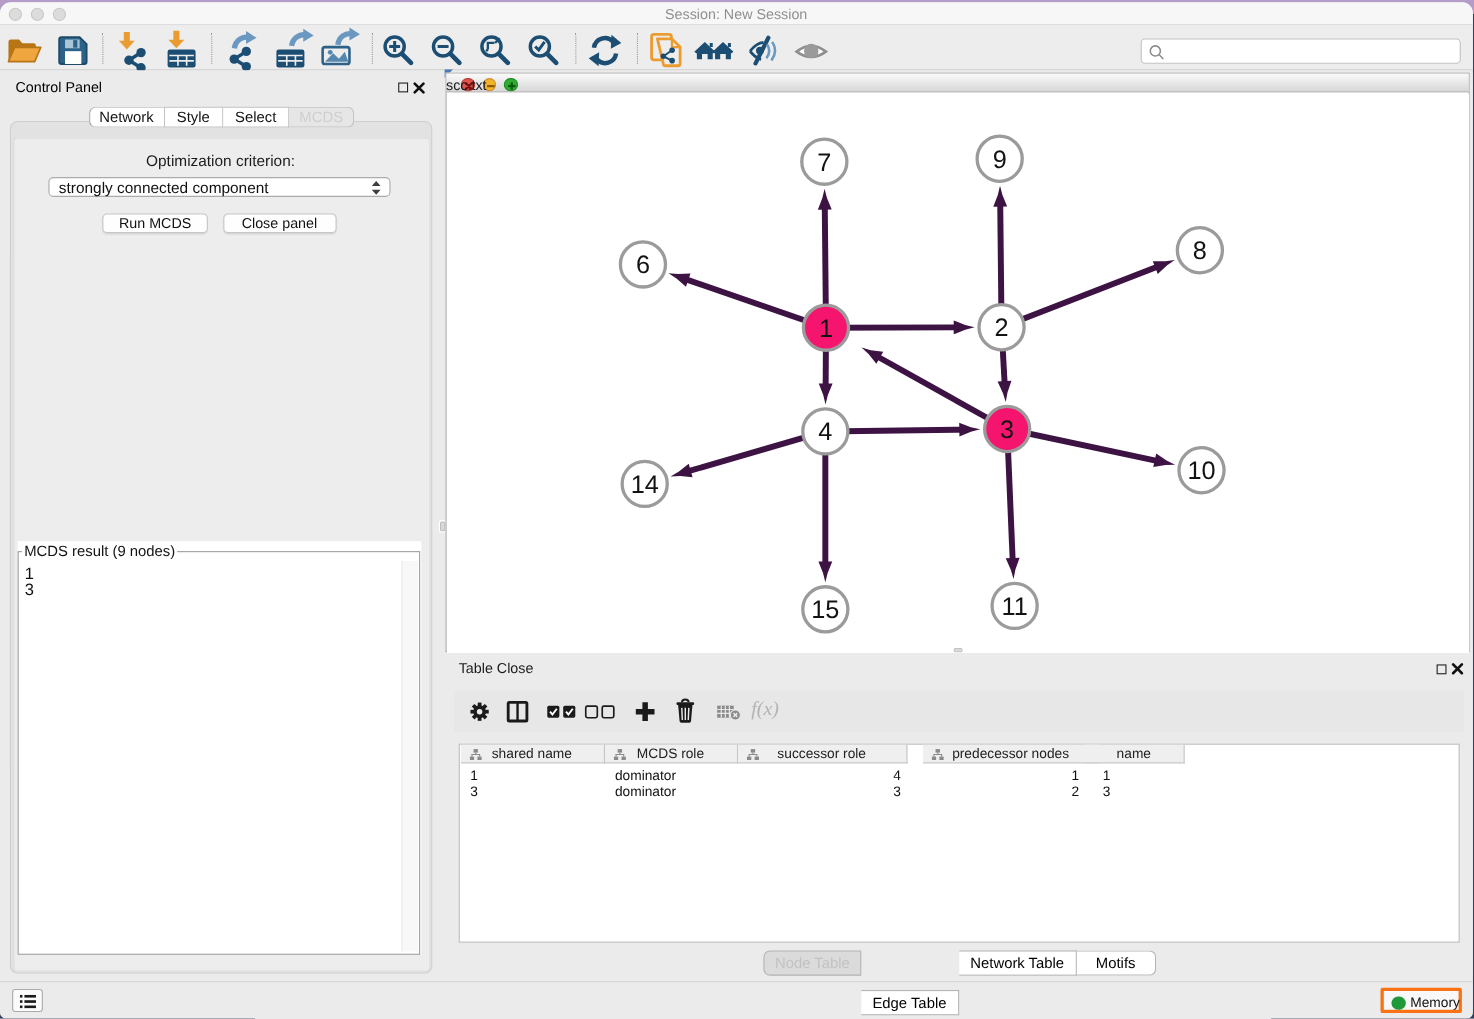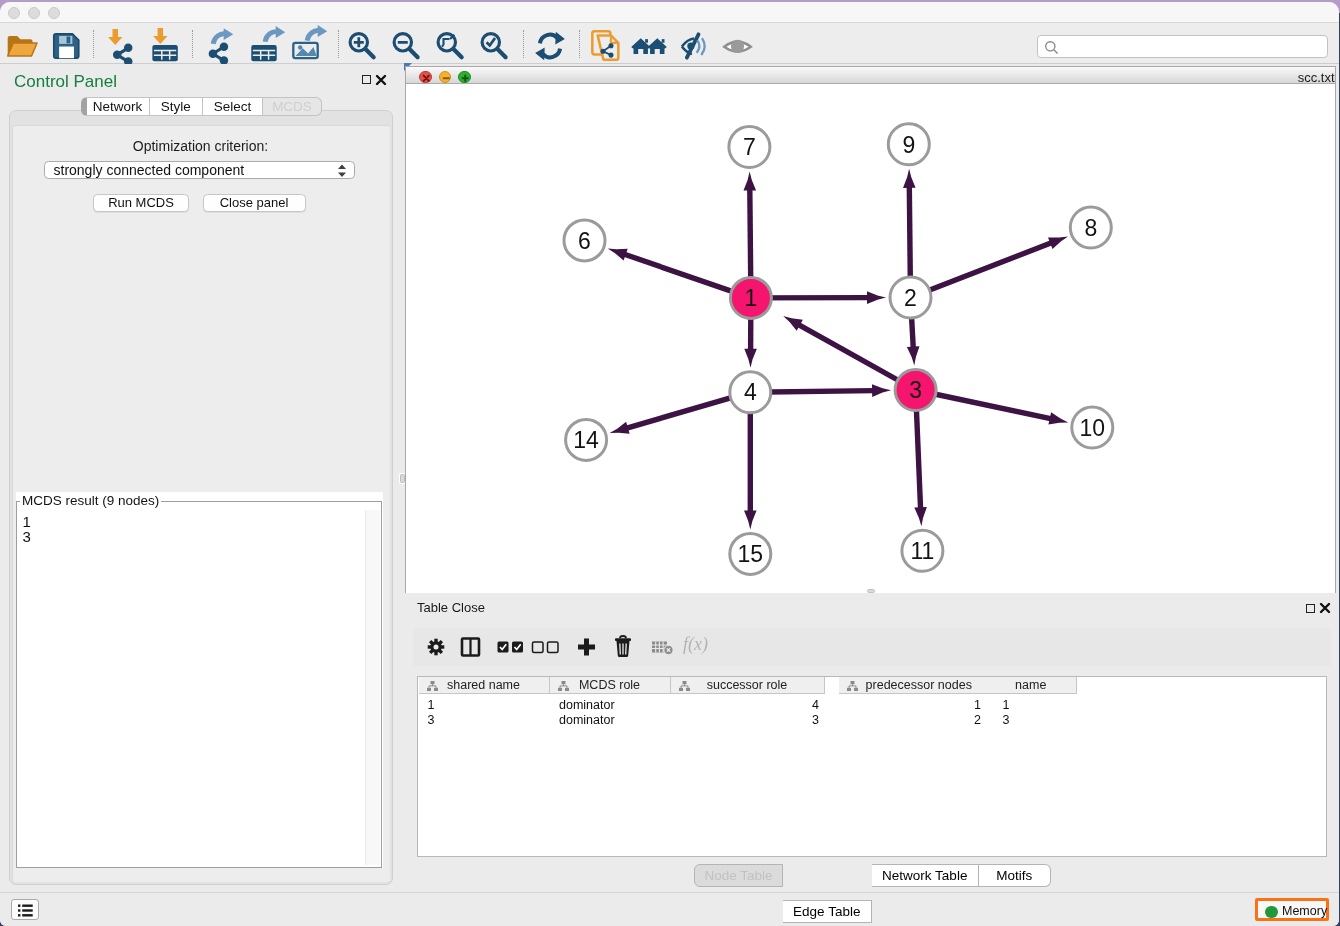--- a/index.html
+++ b/index.html
@@ -6,58 +6,59 @@
 #win{position:absolute;left:0;top:2px;width:1338.5px;height:924px;background:#ececec;border-radius:10px 10px 6px 6px;overflow:hidden}
 .abs{position:absolute}
 #titlebar{left:0;top:0;width:100%;height:21px;background:#f7f7f7;border-bottom:1px solid #d8d8d8}
 .dot{position:absolute;top:4.5px;width:12px;height:12px;border-radius:50%;background:#dcdcdc;border:1px solid #c9c9c9}
 #wtitle{width:100%;text-align:center;top:3px;font-size:13px;color:#909090}
 #toolbar{left:0;top:21px;width:100%;height:41px;background:#ededed;border-bottom:1px solid #cdcdcd}
 .tsep{position:absolute;top:7px;height:28px;width:0;border-left:1px dotted #9a9a9a}
 #search{position:absolute;left:1037px;top:12px;width:291px;height:22.5px;background:#fff;border:1px solid #c2c2c2;border-radius:4px}
 #content{left:0;top:62px;width:100%;height:862px;background:#ebebeb}
 
-#cp-title{left:14px;top:9px;font-size:17px;color:#15803d}
+#cp-title{left:14px;top:9px;font-size:13px;color:#000000}
 .floatbox{position:absolute;width:9px;height:9px;border:1.5px solid #222}
 .tabs{position:absolute;display:flex}
 .tab{background:#fff;border:1px solid #c3c3c3;border-left:none;font-size:13.5px;color:#141414;text-align:center;line-height:18px;height:19px}
-.tab.first{border-left:6px solid #a3a3a3;border-radius:6px 0 0 6px}
+.tab.first{border-left:1px solid #a3a3a3;border-radius:6px 0 0 6px}
 .tab.sel{background:#e6e6e6;color:#cfcfcf;border-radius:0 6px 6px 0}
 #cp-outer{left:9px;top:45.5px;width:384px;height:775.5px;border:1px solid #cfcfcf;border-radius:7px;background:#e2e2e2}
 #cp-inner{left:12px;top:61px;width:378px;height:757px;background:#ededed;border-radius:3px;border-top:1px solid #d9d9d9;border-left:1px solid #d9d9d9}
 #optlab{left:0;top:73.5px;width:401px;text-align:center;font-size:14px;color:#1c1c1c}
 #combo{left:43.5px;top:96.5px;width:311.5px;height:18.5px;background:#fff;border:1px solid #ababab;border-radius:4.5px;font-size:14px;color:#111;line-height:17px;padding-left:9px}
 .btn{position:absolute;height:18px;background:#fefefe;border:1px solid #c6c6c6;border-radius:4.5px;font-size:13px;color:#111;text-align:center;line-height:16px;box-shadow:0 1px 1px rgba(0,0,0,.07)}
 #mcdswhite{left:15.5px;top:427.5px;width:367px;height:376.5px;background:#fff}
 #mcdsbord{left:0;top:9px;width:366.8px;height:367.5px;border:1px solid #9e9e9e}
 #mcdslab{left:4.5px;top:1.5px;background:#fff;padding:0 2px;font-size:13.5px;color:#131313}
 #mcdstext{left:7px;top:22px;font-size:15px;line-height:15.5px;color:#111}
 #mcdssb{right:2.5px;top:18.5px;width:15.5px;height:355px;background:#f8f8f8;border-left:1px solid #ececec}
 
 #netwin{left:404.5px;top:2px;width:931px;height:527px;border:1px solid #a8a8a8;background:#fff}
 #nettb{left:0;top:0;width:100%;height:16.5px;background:linear-gradient(#fafafa,#d7d7d7);border-bottom:1px solid #acacac}
-#nettitle{width:100%;text-align:right;top:2.5px;font-size:13px;color:#1a1a1a}
+#nettitle{width:100%;text-align:left;top:2.5px;font-size:13px;color:#1a1a1a}
 .light{position:absolute;top:2.5px;width:12.5px;height:12.5px;border-radius:50%;text-align:center;font-weight:bold}
 #netcanvas{left:0;top:17.5px;width:929px;height:508px;background:#fff;overflow:hidden;will-change:transform}
 
 #tp-title{left:417px;top:536px;font-size:13px;color:#1a1a1a}
 #tablec{left:416.5px;top:611.5px;width:910px;height:181px;background:#fff;border:1px solid #b9b9b9}
 .th{position:absolute;top:0;height:17px;background:#efefef;border-right:1px solid #c6c6c6;border-bottom:1px solid #c6c6c6;font-size:12.5px;color:#222;display:flex;align-items:center;justify-content:center}
 .td{position:absolute;font-size:12.5px;color:#111}
 .btab{position:absolute;background:#fff;border:1px solid #b4b4b4;border-left:none;font-size:13.5px;color:#000;text-align:center;height:23px;line-height:22px}
 
 #statusline{left:0;top:827.5px;width:100%;height:1px;background:#d4d4d4}
 #memory{left:1255px;top:833.5px;width:74px;height:23px;background:#f8f8f8;border:3px solid #f97316;border-radius:2px;font-size:12.5px;color:#111}
 </style></head>
 <body>
 <div id="win">
  <div class="abs" id="titlebar">
   <div class="dot" style="left:8px"></div>
       <div class="dot" style="left:27.5px"></div>
       <div class="dot" style="left:47.5px"></div>
+  <div class="abs" id="wtitle">Session: New Session</div>
  </div>
  <div class="abs" id="toolbar">
       <div class="tsep" style="left:92.5px"></div>
       <div class="tsep" style="left:191.5px"></div>
       <div class="tsep" style="left:338px"></div>
       <div class="tsep" style="left:522.5px"></div>
       <div class="tsep" style="left:579px"></div>
       <svg width="1338" height="41" viewBox="0 0 1338 41" style="position:absolute;left:0;top:0">
         <g transform="translate(22,23) scale(1.06)">
           <path d="M-13.5 9.5 V-7.5 q0-2 2-2 h7 l3 3.2 h9.5 q2 0 2 2 V-2" fill="#b87516"></path>

